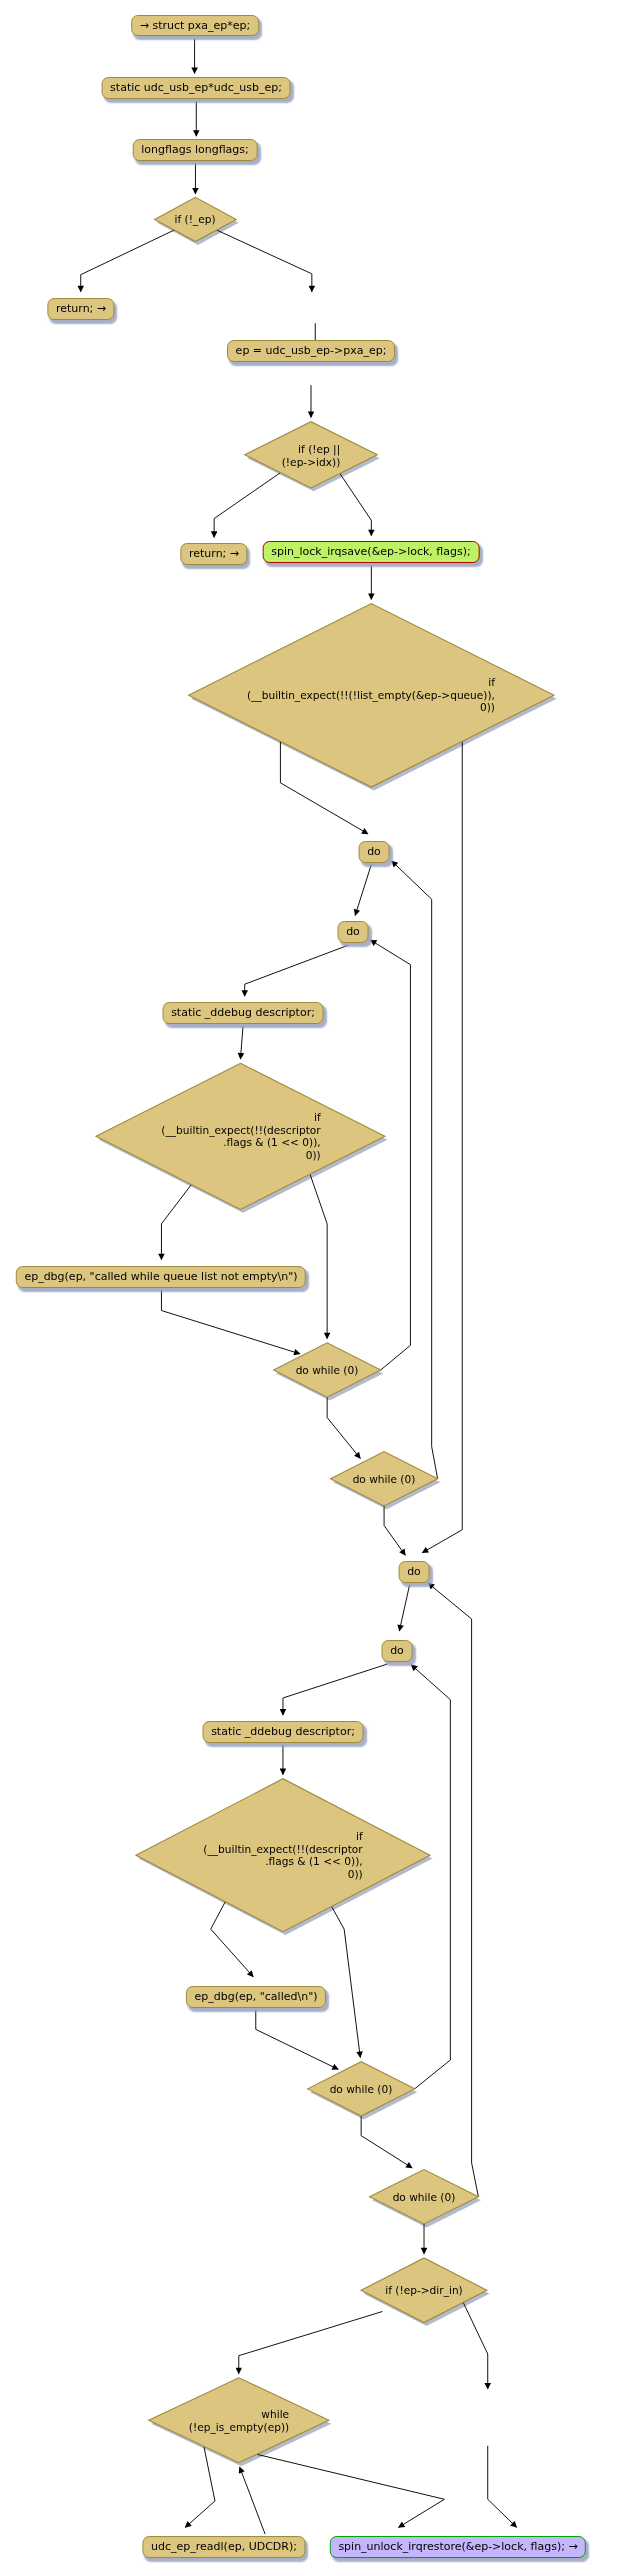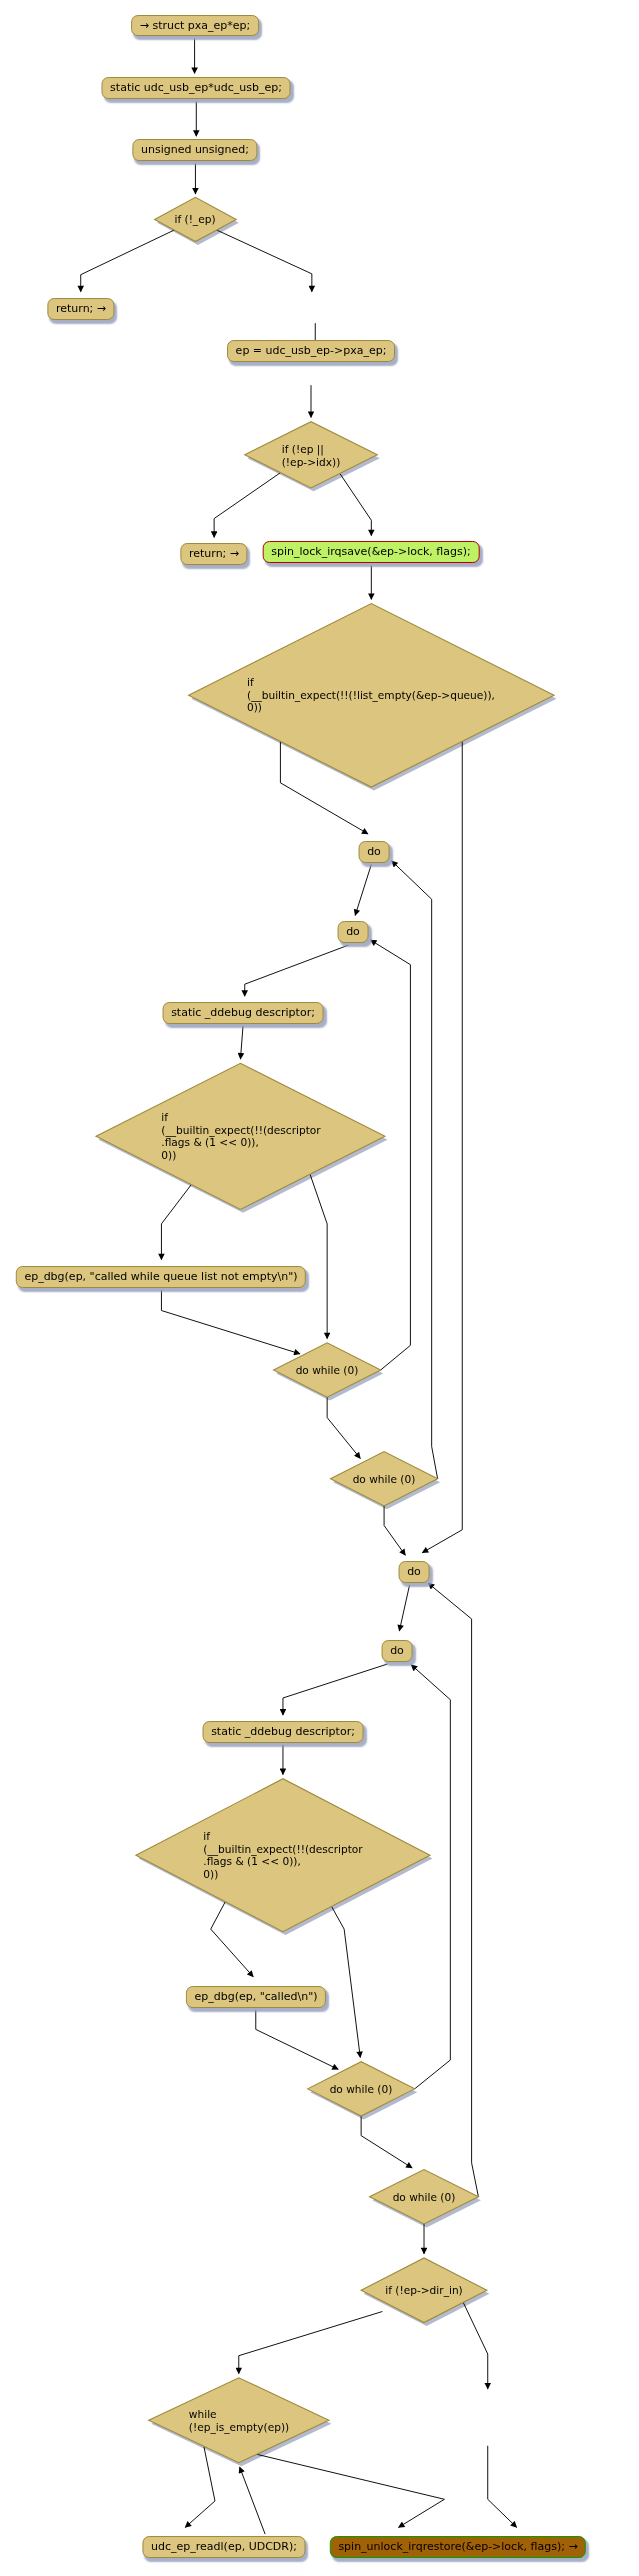--- a/index.html
+++ b/index.html
@@ -4,23 +4,23 @@
 <style>
   html,body{margin:0;padding:0;background:#fff;}
   #stage{position:relative;width:639px;height:2576px;background:#ffffff;
          font-family:"DejaVu Sans",sans-serif;color:#000;overflow:hidden;}
   #wires{position:absolute;left:0;top:0;width:639px;height:2576px;}
   .rnode{position:absolute;transform:translate(-50%,-50%);
          background:#dcc57e;border:1.3px solid #9e8a3c;border-radius:6.8px;
          padding:3.4px 7.6px;font-size:11px;line-height:1.2;white-space:pre;
          text-align:left;box-shadow:2.5px 3.4px 1.7px rgba(145,155,185,.8);}
   .red{background:#bef264;border-color:#b60000;}
-  .green{background:#a16207;border-color:#00a000;}
+  .green{background:#c4b5fd;border-color:#00a000;}
   .dlabel{position:absolute;transform:translate(-50%,-50%);
-          font-size:10.6px;line-height:1.18;text-align:left;white-space:pre;}
+          font-size:10.6px;line-height:1.18;text-align:right;white-space:pre;}
 </style>
 </head>
 <body>
 
 <div id="stage">
 
   <svg id="wires" viewBox="0 0 752 3031" xmlns="http://www.w3.org/2000/svg">
     <defs>
       <marker id="arr" viewBox="0 0 10 10" refX="9" refY="5" markerWidth="8.5" markerHeight="7" orient="auto-start-reverse">
         <path d="M0,0 L10,5 L0,10 z" fill="#000"></path>
@@ -92,21 +92,21 @@
       <polygon points="160,2183 333,2093 506,2183 333,2273"></polygon>
       <polygon points="362,2458 425,2426 488,2458 425,2490"></polygon>
       <polygon points="435,2585 499,2553 563,2585 499,2617"></polygon>
       <polygon points="425,2695 499,2657 573,2695 499,2733"></polygon>
       <polygon points="175,2848 281,2798 387,2848 281,2898"></polygon>
     </g>
   </svg>
 
   <div class="rnode" style="left:195px;top:25.5px">→ struct pxa_ep*ep;</div>
   <div class="rnode" style="left:196px;top:88px">static udc_usb_ep*udc_usb_ep;</div>
-  <div class="rnode" style="left:195px;top:150px">unsigned unsigned;</div>
+  <div class="rnode" style="left:195px;top:150px">longflags longflags;</div>
   <div class="rnode" style="left:81px;top:309px">return; →</div>
   <div class="rnode" style="left:311px;top:351px">ep = udc_usb_ep-&gt;pxa_ep;</div>
   <div class="rnode" style="left:214px;top:554px">return; →</div>
   <div class="rnode red" style="left:371px;top:552px">spin_lock_irqsave(&amp;ep-&gt;lock, flags);</div>
   <div class="rnode" style="left:374px;top:852px">do</div>
   <div class="rnode" style="left:353px;top:932px">do</div>
   <div class="rnode" style="left:243px;top:1013px">static _ddebug descriptor;</div>
   <div class="rnode" style="left:161px;top:1277px">ep_dbg(ep, "called while queue list not empty\n")</div>
   <div class="rnode" style="left:414px;top:1572px">do</div>
   <div class="rnode" style="left:397px;top:1651px">do</div>

